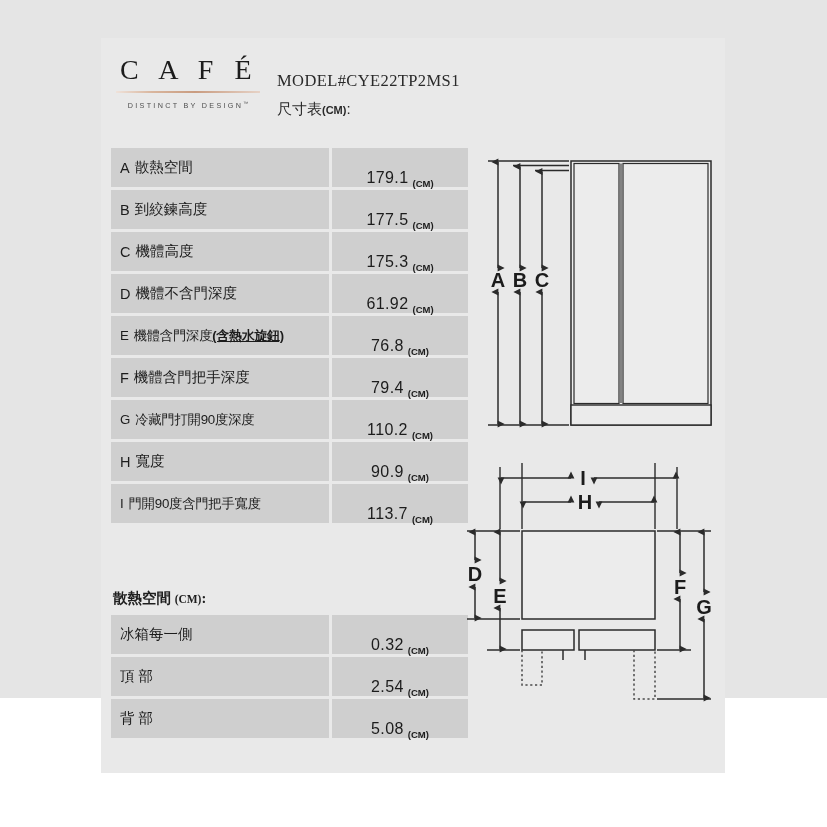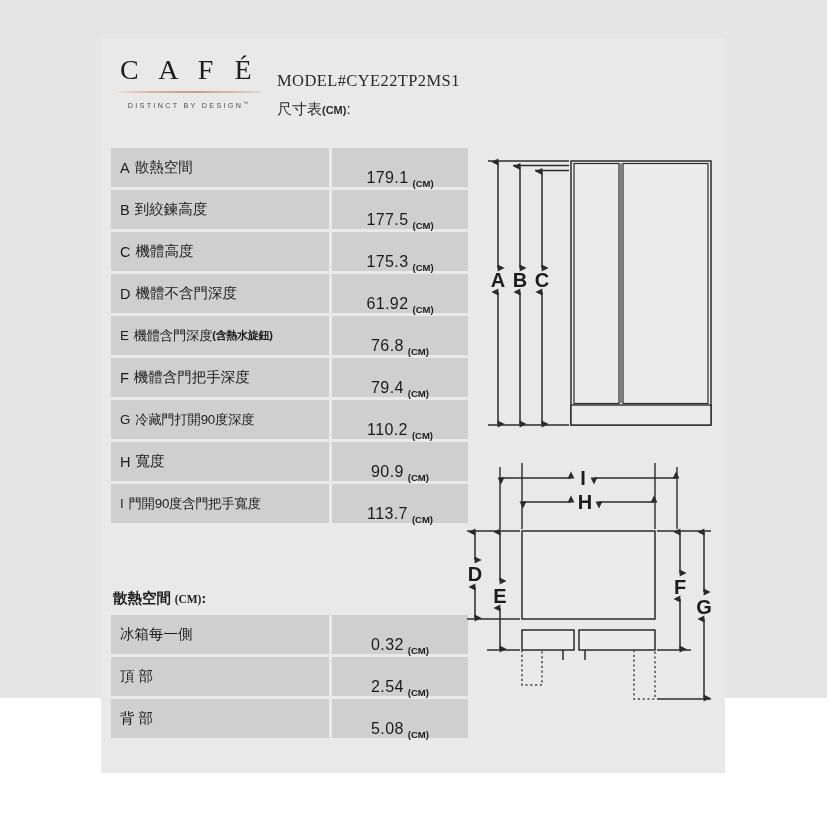--- a/index.html
+++ b/index.html
@@ -109,24 +109,25 @@
     color: #1c1c1c;
     white-space: nowrap;
     overflow: hidden;
   }
   .cell-label .key {
     font-weight: normal;
     margin-right: 5px;
     font-family: "Liberation Sans", sans-serif;
   }
   .cell-label .sub {
-    font-size: 11px;
+    font-size: 13px;
     margin-left: 0px;
     font-weight: bold;
     letter-spacing: -.3px;
+    text-decoration: underline;
   }
   .cell-value {
     width: 136px;
     margin-left: 3px;
     background: #cfcfcf;
     display: flex;
     align-items: flex-end;
     justify-content: center;
     font-size: 16px;
     color: #1c1c1c;

